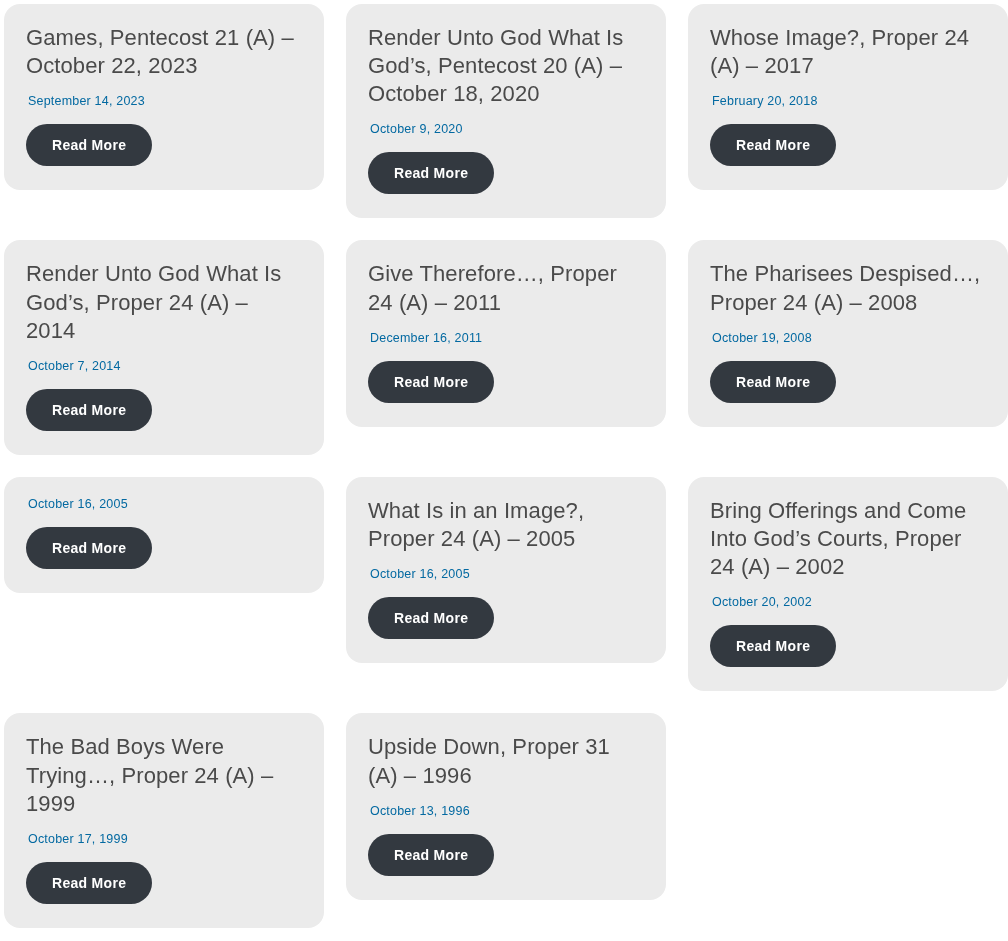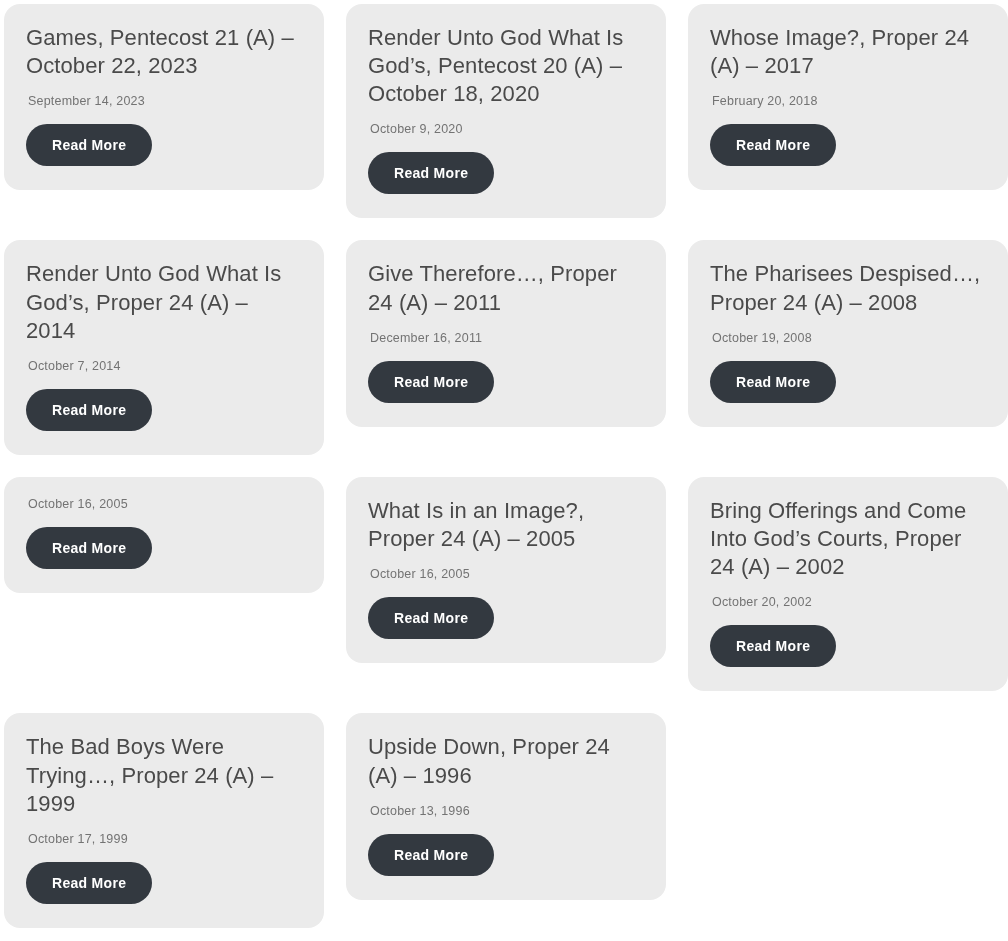--- a/index.html
+++ b/index.html
@@ -32,21 +32,21 @@
   .card-title {
     font-size: 22px;
     line-height: 1.28;
     color: #4a4a4a;
     font-weight: 400;
     margin: 0 0 14px 0;
     letter-spacing: 0.1px;
   }
   .card-date {
     font-size: 12.5px;
-    color: #737373;
+    color: #0369a1;
     margin: 0 0 16px 2px;
     letter-spacing: 0.2px;
   }
   .read-more {
     display: inline-block;
     background: #333940;
     color: #ffffff;
     border: none;
     border-radius: 26px;
     padding: 13px 26px;
@@ -104,17 +104,17 @@
       <h2 class="card-title">Bring Offerings and Come Into God’s Courts, Proper 24 (A) – 2002</h2>
       <div class="card-date">October 20, 2002</div>
       <button class="read-more">Read More</button>
     </div>
     <div class="card">
       <h2 class="card-title">The Bad Boys Were Trying…, Proper 24 (A) – 1999</h2>
       <div class="card-date">October 17, 1999</div>
       <button class="read-more">Read More</button>
     </div>
     <div class="card">
-      <h2 class="card-title">Upside Down, Proper 24 (A) – 1996</h2>
+      <h2 class="card-title">Upside Down, Proper 31 (A) – 1996</h2>
       <div class="card-date">October 13, 1996</div>
       <button class="read-more">Read More</button>
     </div>
   </div>
 
 </body></html>

